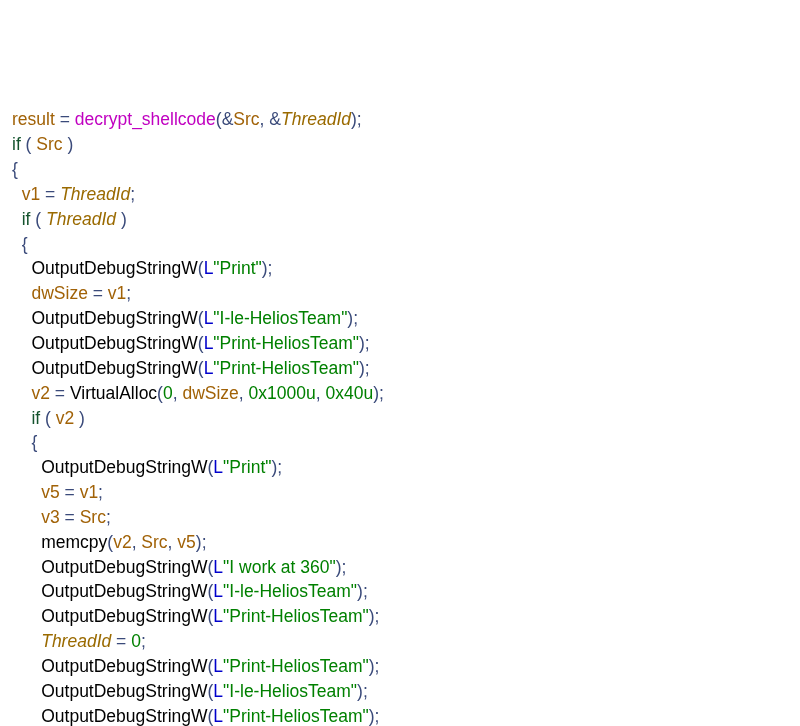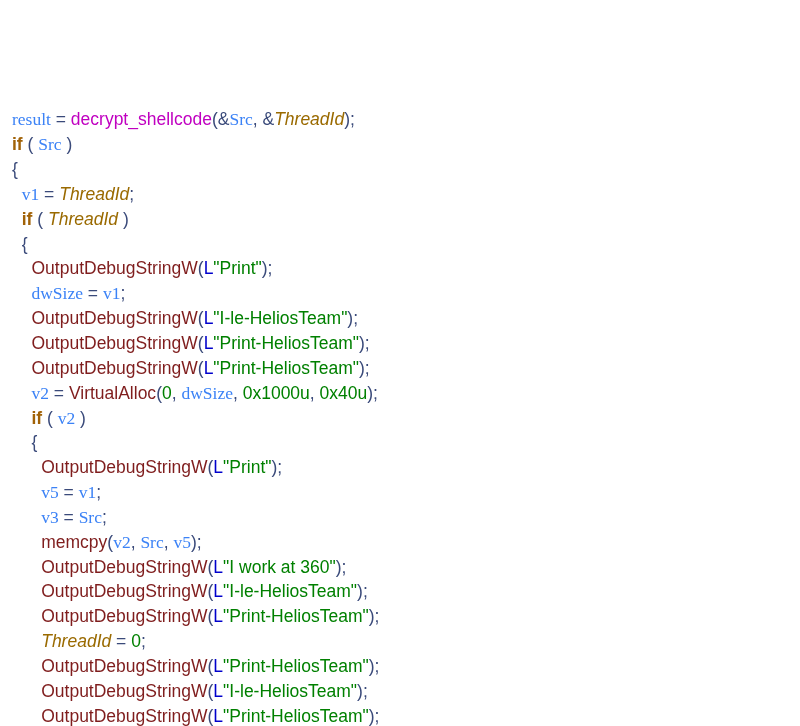--- a/index.html
+++ b/index.html
@@ -7,23 +7,23 @@
     padding: 8px 12px;
     background: #ffffff;
     font-family: "Segoe UI", "Lucida Sans Unicode", Arial, sans-serif;
     font-size: 17.5px;
     line-height: 1.42;
     white-space: pre;
     color: #3a4a7a;
   }
   .line { display:block; }
   .tok { display:inline; }
-  .kw    { color: #a16207; font-weight: bold; }
-  .var   { color: #3b82f6; font-family: Liberation Serif, serif; }
-  .func  { color: #7f1d1d; }
+  .kw    { color: #14532d; }
+  .var   { color: #a16207; }
+  .func  { color: #000000; }
   .uf    { color: #c000c0; text-align: center; }
   .str   { color: #008000; }
   .num   { color: #008000; }
   .type  { color: #0000cc; }
   .param { color: #9a6a00; font-style: italic; }
   .op    { color: #3a4a7a; }
   .pn    { color: #3a4a7a; }
 </style>
 </head>
 <body>

